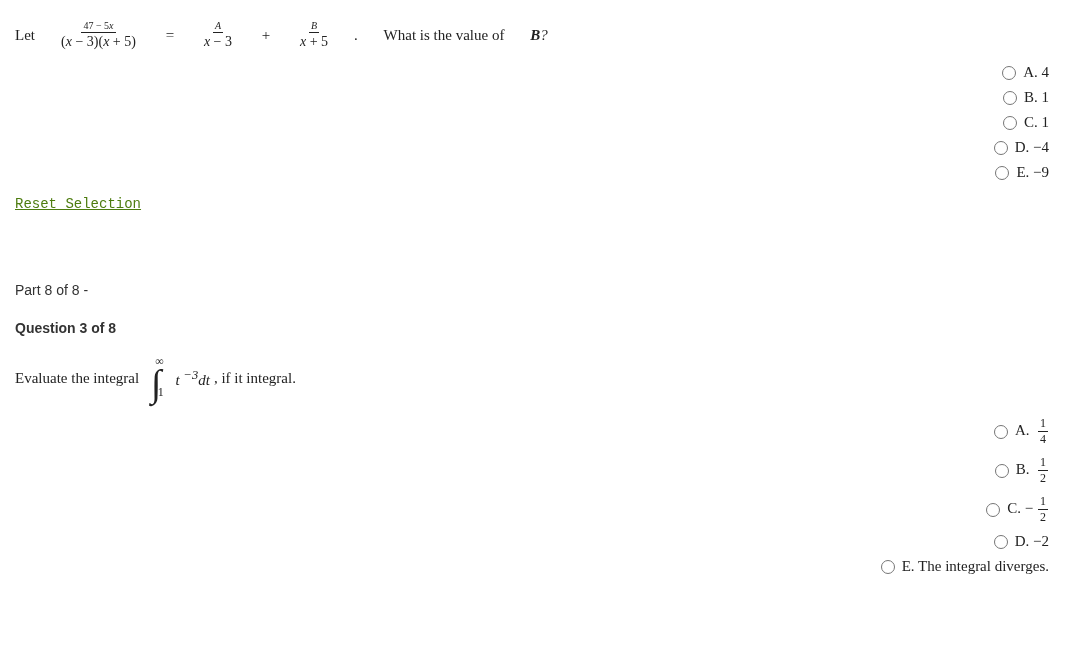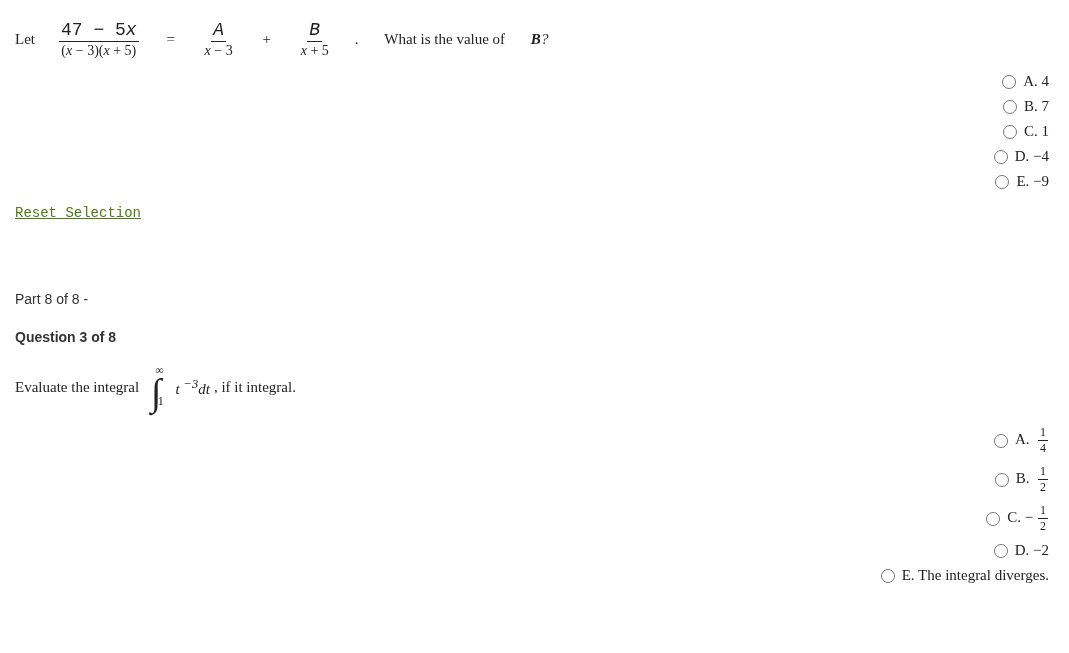--- a/index.html
+++ b/index.html
@@ -31,22 +31,21 @@
       display: inline-flex;
       flex-direction: column;
       align-items: center;
       vertical-align: middle;
       margin: 0 2px;
     }
     .fraction .numerator {
       border-bottom: 1.5px solid #222;
       padding: 0 2px 1px 2px;
       text-align: left;
-      font-size: 18px;
-      font-family: Liberation Mono, monospace;
+      font-size: 10px;
     }
     .fraction .denominator {
       padding: 1px 2px 0 2px;
       text-align: center;
       font-size: 14px;
     }
     .math-italic {
       font-style: italic;
     }
     .options-list {
@@ -144,21 +143,21 @@
     <span class="math-italic">&nbsp;<strong>B</strong>?</span>
   </div>
 
   <ul class="options-list">
     <li>
       <input type="radio" name="q7" id="q7a" style="">
       <label for="q7a">A. 4</label>
     </li>
     <li>
       <input type="radio" name="q7" id="q7b" style="">
-      <label for="q7b">B. 7</label>
+      <label for="q7b">B. 1</label>
     </li>
     <li>
       <input type="radio" name="q7" id="q7c" style="">
       <label for="q7c">C. 1</label>
     </li>
     <li>
       <input type="radio" name="q7" id="q7d" style="">
       <label for="q7d">D. −4</label>
     </li>
     <li>

